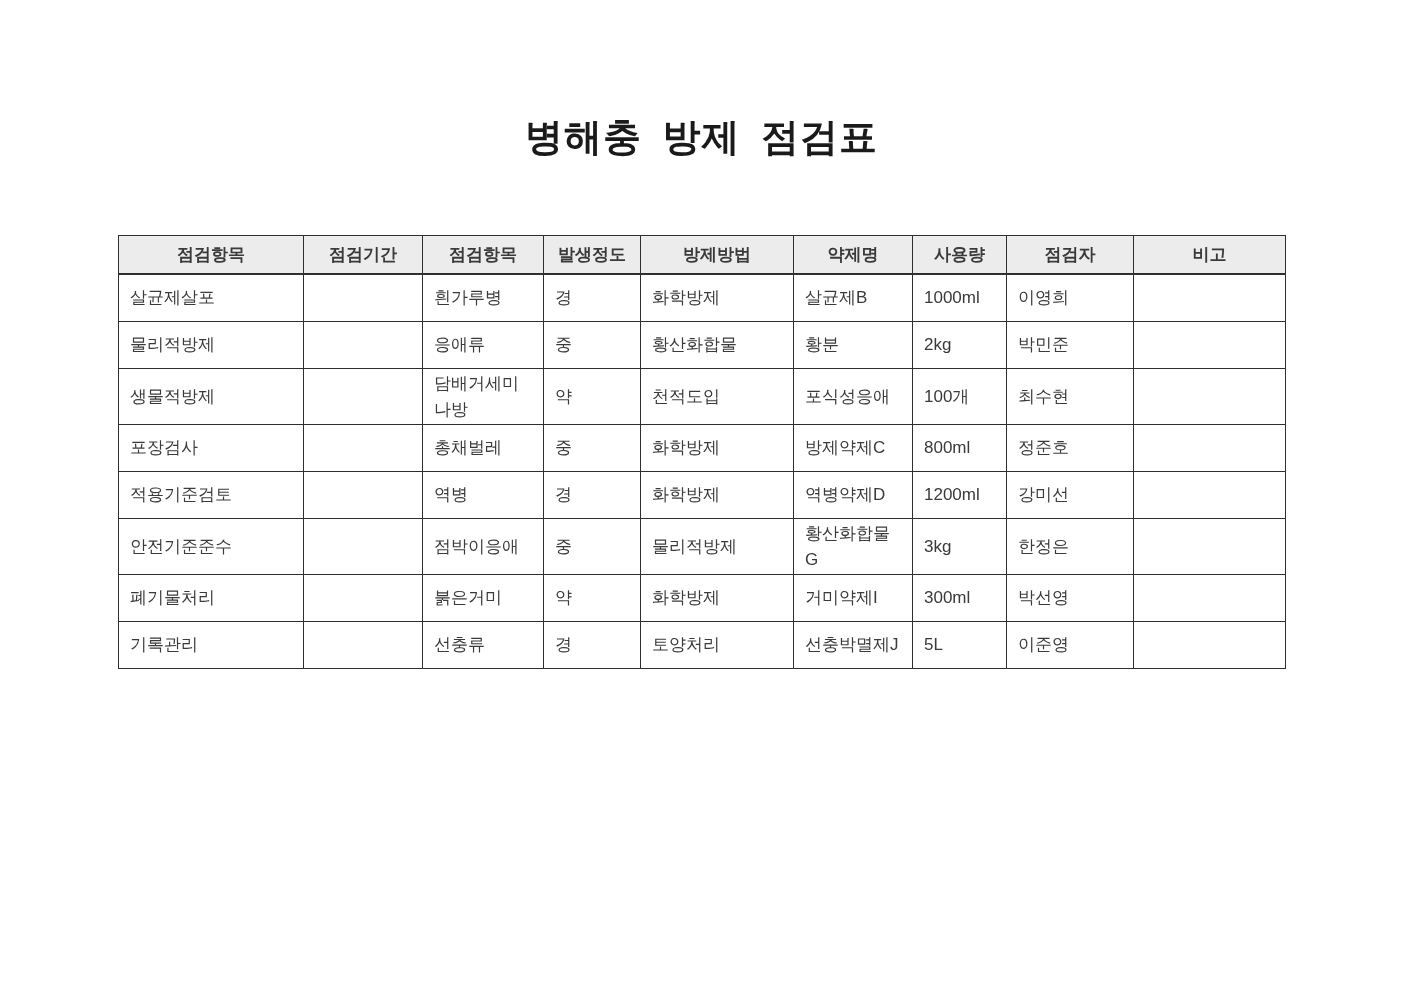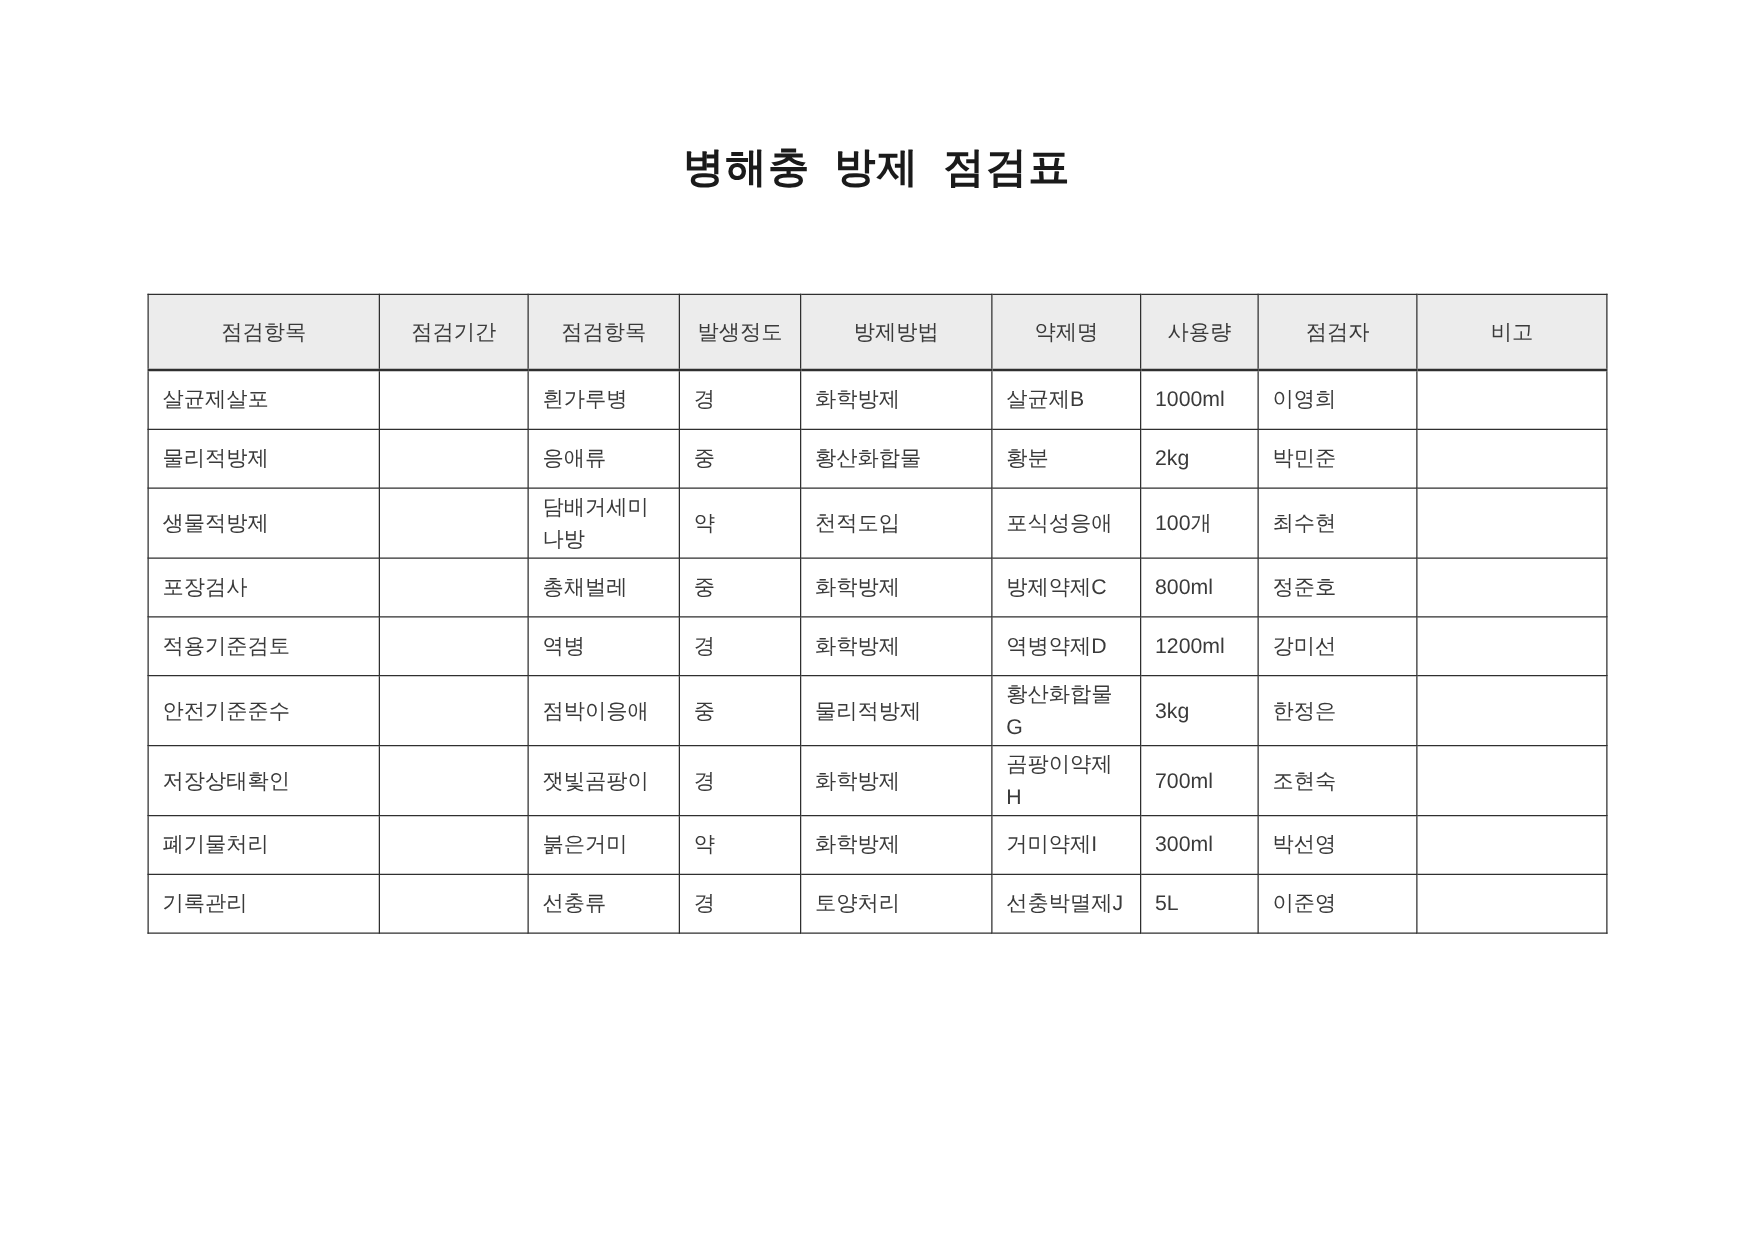--- a/index.html
+++ b/index.html
@@ -13,45 +13,45 @@
     width:1403px;height:992px;
     background:#ffffff;
     font-family:"Liberation Sans","DejaVu Sans",sans-serif;
     color:var(--text-color);
     position:relative;
   }
   .doc-title{
     margin:0;
     padding-top:112px;
     text-align:center;
-    font-size:33px;
+    font-size:38px;
     font-weight:700;
     letter-spacing:1px;
     word-spacing:9px;
     color:var(--title-color);
   }
   .table-wrap{
     position:absolute;
     left:118px;
     top:235px;
   }
   table.checklist{
     border-collapse:collapse;
     table-layout:fixed;
     width:1167px;
   }
   table.checklist th{
     background:var(--header-bg);
     height:37px;
     font-size:17px;
-    font-weight:400;
+    font-weight:700;
     text-align:center;
     border:1px solid var(--border-color);
     border-bottom:2px solid var(--border-color);
-    padding:11px 4px;
+    padding:0 4px;
     color:var(--text-color);
   }
   table.checklist td{
     height:42px;
     font-size:17px;
     line-height:1.5;
     padding:2px 11px;
     border:1px solid var(--border-color);
     text-align:left;
     vertical-align:middle;
@@ -154,31 +154,20 @@
             <td></td>
             <td>점박이응애</td>
             <td>중</td>
             <td>물리적방제</td>
             <td>황산화합물G</td>
             <td>3kg</td>
             <td>한정은</td>
             <td></td>
           </tr>
           <tr>
-            <td>저장상태확인</td>
-            <td></td>
-            <td>잿빛곰팡이</td>
-            <td>경</td>
-            <td>화학방제</td>
-            <td>곰팡이약제H</td>
-            <td>700ml</td>
-            <td>조현숙</td>
-            <td></td>
-          </tr>
-          <tr>
             <td>폐기물처리</td>
             <td></td>
             <td>붉은거미</td>
             <td>약</td>
             <td>화학방제</td>
             <td>거미약제I</td>
             <td>300ml</td>
             <td>박선영</td>
             <td></td>
           </tr>

